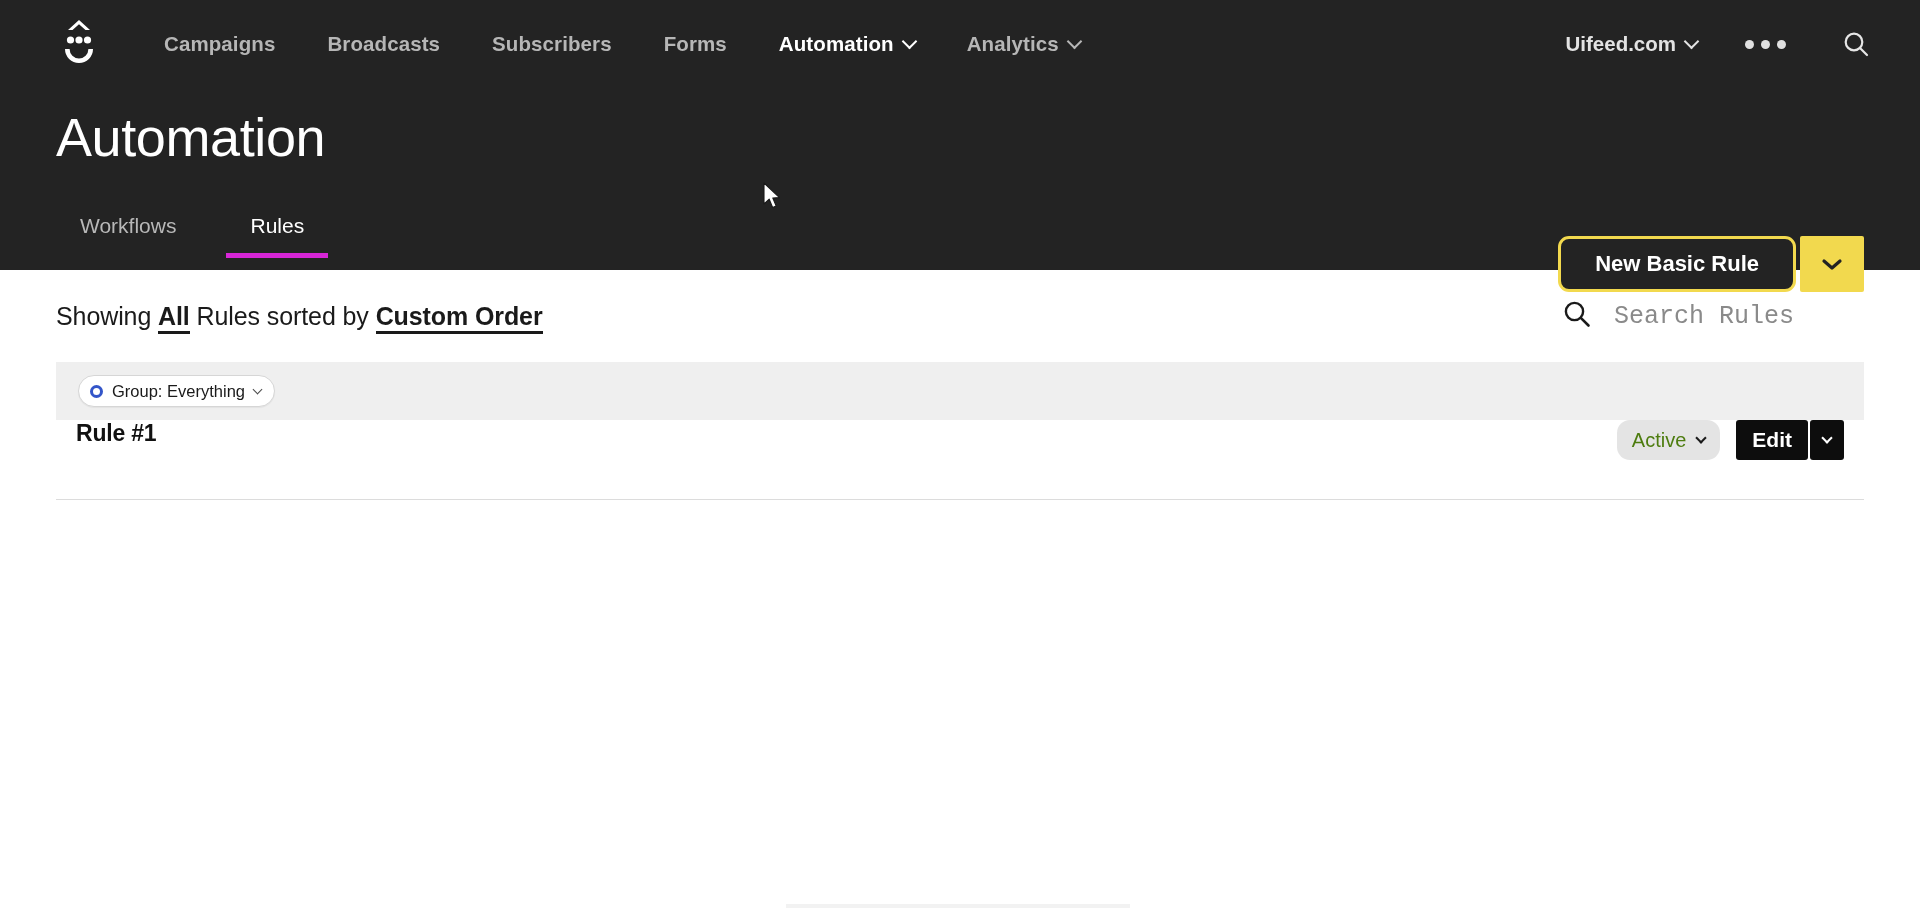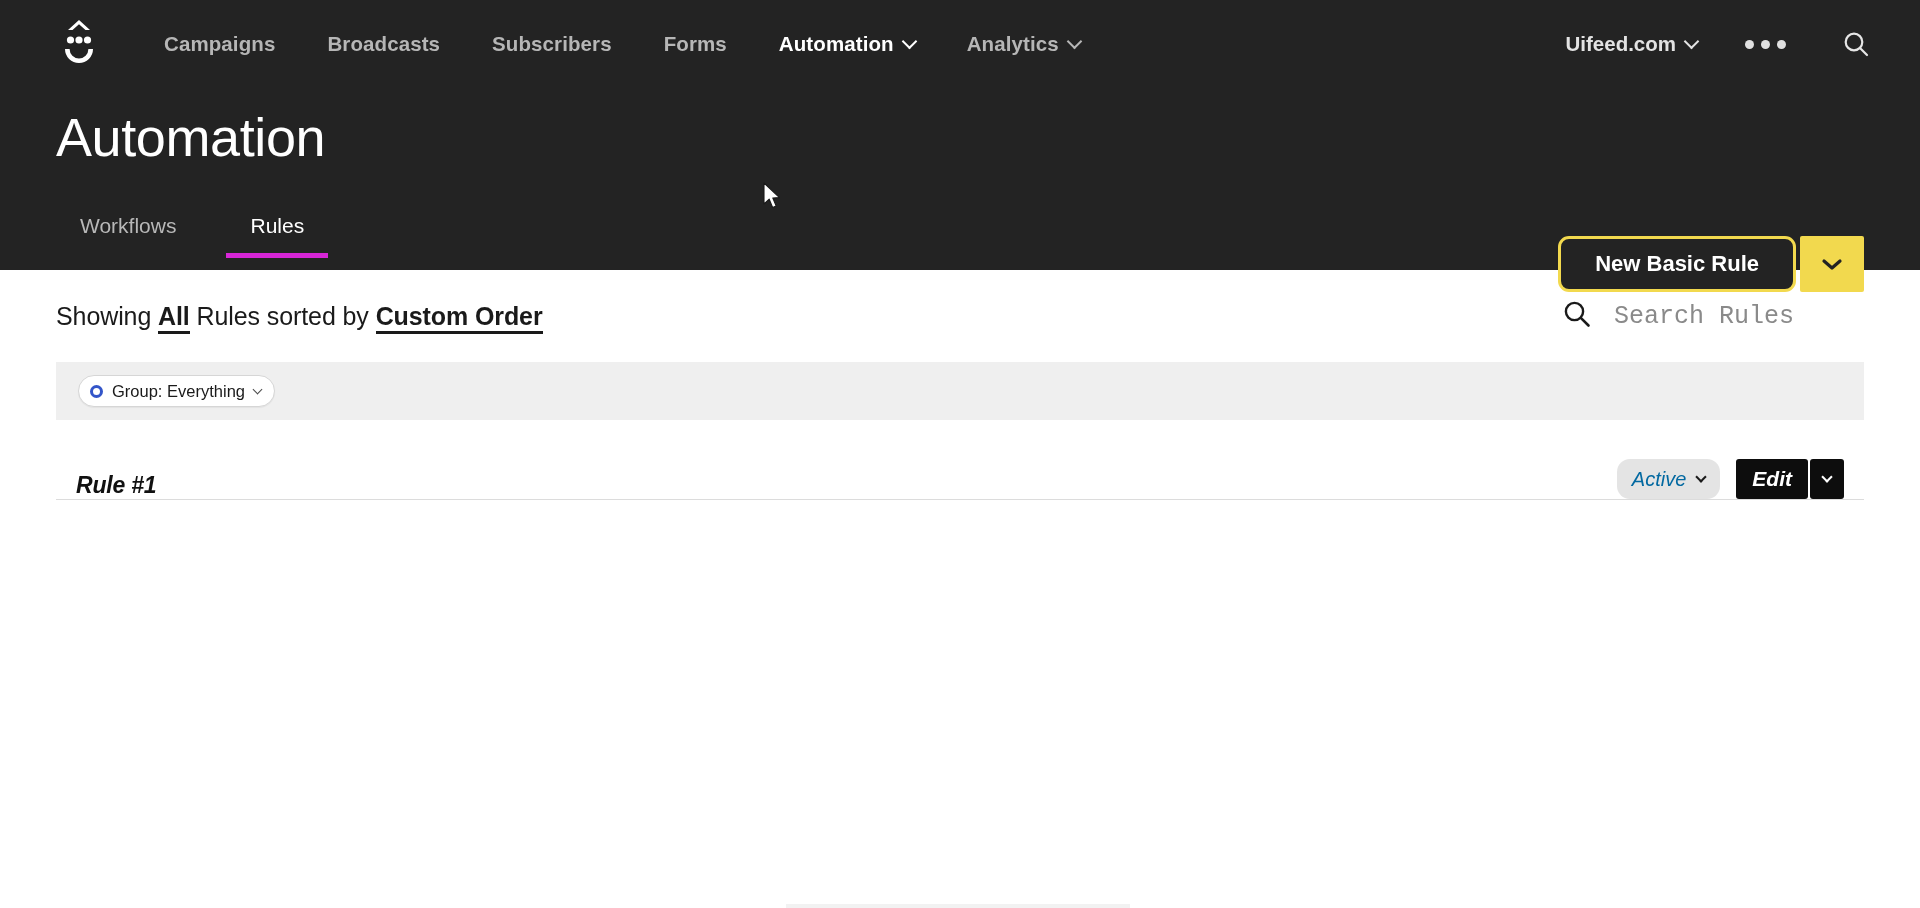--- a/index.html
+++ b/index.html
@@ -250,25 +250,24 @@
     width: 7px; height: 7px;
     border-right: 1.8px solid #4a4a4a;
     border-bottom: 1.8px solid #4a4a4a;
     transform: translateY(-2px) rotate(45deg);
     display: inline-block;
   }
 
   
   .rule-row {
     display: flex;
-    align-items: flex-end;
+    align-items: flex-start;
     height: 80px;
     border-bottom: 1px solid #dcdcdc;
     padding: 0 20px;
-    font-style: italic;
   }
   .rule-name {
     font-size: 23px;
     font-weight: bold;
     color: #111111;
     letter-spacing: -0.2px;
   }
   .rule-actions {
     margin-left: auto;
     display: flex;
@@ -277,21 +276,21 @@
   }
   .status-pill {
     background: #e4e4e4;
     border-radius: 13px;
     height: 40px;
     display: flex;
     align-items: center;
     gap: 11px;
     padding: 0 15px;
     font-size: 20px;
-    color: #0369a1;
+    color: #4d7c0f;
     cursor: pointer;
   }
   .status-pill .chev-sm {
     width: 8px; height: 8px;
     border-right: 2px solid #1a1a1a;
     border-bottom: 2px solid #1a1a1a;
     transform: translateY(-2px) rotate(45deg);
     display: inline-block;
   }
   .btn-group { display: flex; align-items: stretch; gap: 2px; }

